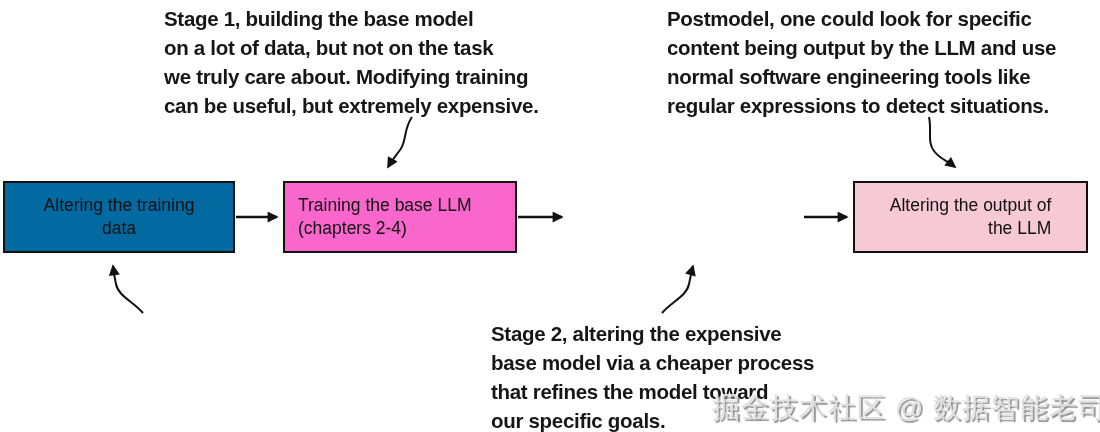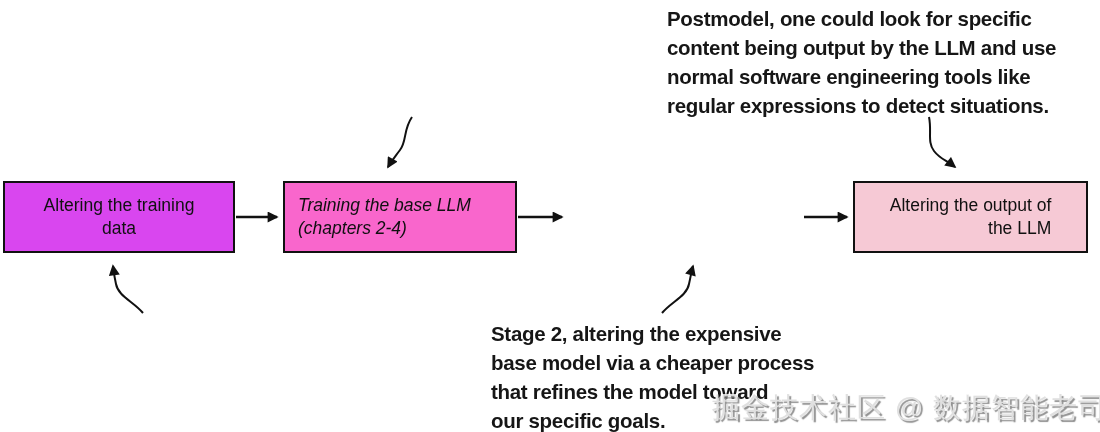--- a/index.html
+++ b/index.html
@@ -59,34 +59,38 @@
     color: #e0e0e0;
     text-shadow: 2px 2px 1px #8f8f8f, -1px -1px 0 #ffffff;
     white-space: nowrap;
   }
 </style>
 </head>
 <body>
 
 <div class="canvas">
 
+  <div class="note note-stage1">Stage 1, building the base model
+on a lot of data, but not on the task
+we truly care about. Modifying training
+can be useful, but extremely expensive.</div>
   <div class="note note-postmodel">Postmodel, one could look for specific
 content being output by the LLM and use
 normal software engineering tools like
 regular expressions to detect situations.</div>
   <div class="note note-stage2">Stage 2, altering the expensive
 base model via a cheaper process
 that refines the model toward
 our specific goals.</div>
 
-  <div class="flowbox box-1" style="background: #d946ef;">
+  <div class="flowbox box-1" style="background: #0369a1;">
     <span>Altering the training
 data</span>
   </div>
-  <div class="flowbox box-2" style="background: rgb(249, 102, 204); font-style: italic;">
+  <div class="flowbox box-2" style="background: rgb(249, 102, 204);">
     <span>Training the base LLM
 (chapters 2-4)</span>
   </div>
   <div class="flowbox box-4" style="background: rgb(246, 201, 213);">
     <span>Altering the output of
 the LLM</span>
   </div>
 
   <svg class="arrow-layer" width="1100" height="432" viewBox="0 0 1100 432" xmlns="http://www.w3.org/2000/svg">
     <defs>

